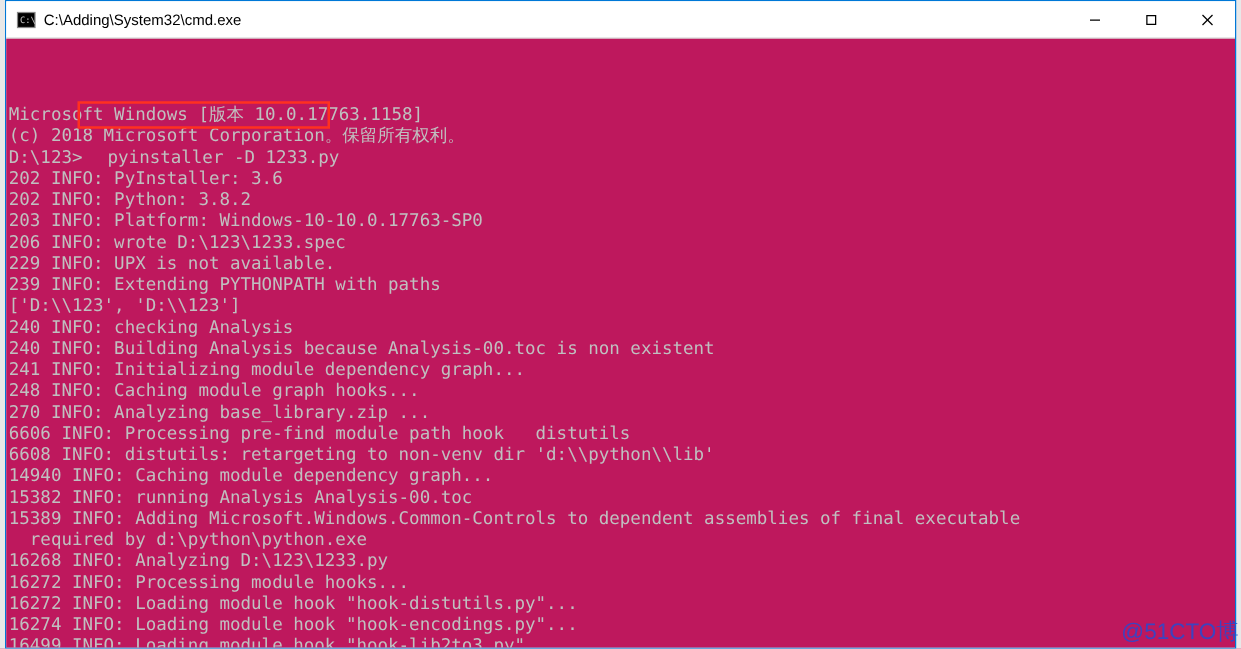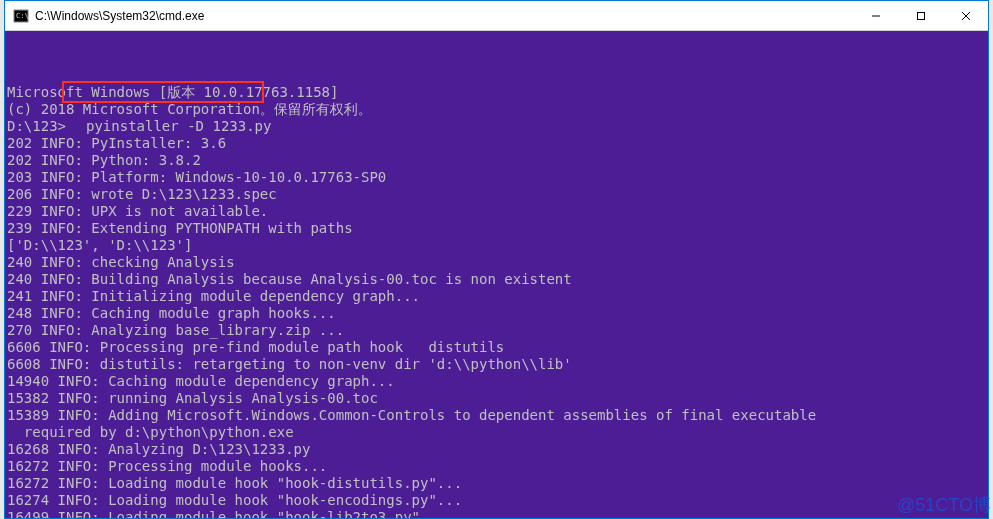--- a/index.html
+++ b/index.html
@@ -47,21 +47,21 @@
     height: 100%;
     display: flex;
     align-items: center;
     justify-content: center;
     font-size: 10px;
     color: #000;
     cursor: pointer;
   }
   .console {
     flex: 1;
-    background: #4c1d95;
+    background: #be185d;
     color: #c0c0c0;
     font-family: "NSimSun","SimSun","Consolas",monospace;
     font-size: 14px;
     line-height: 17px;
     padding: 2px 0 0 0;
     white-space: pre;
     overflow: hidden;
     position: relative;
   }
   .console-line { padding: 0 2px; letter-spacing: 0; }
@@ -84,21 +84,21 @@
 <body>
 
 <div class="window">
   <div class="titlebar">
     <div class="titlebar-icon">
       <svg width="16" height="16" viewBox="0 0 16 16">
         <rect x="1" y="2" width="14" height="12" fill="#000" stroke="#888" stroke-width="1"></rect>
         <text x="3" y="10" font-size="7" fill="#ccc" font-family="monospace">C:\</text>
       </svg>
     </div>
-    <div class="titlebar-title">C:\Windows\System32\cmd.exe</div>
+    <div class="titlebar-title">C:\Adding\System32\cmd.exe</div>
     <div class="win-controls">
       <div class="win-btn">
         <svg width="10" height="10" viewBox="0 0 10 10">
             <line x1="1" y1="5" x2="9" y2="5" stroke="#000" stroke-width="1"></line>
           </svg>
       </div>
       <div class="win-btn">
         <svg width="10" height="10" viewBox="0 0 10 10">
             <rect x="1.5" y="1.5" width="7" height="7" fill="none" stroke="#000" stroke-width="1"></rect>
           </svg>

